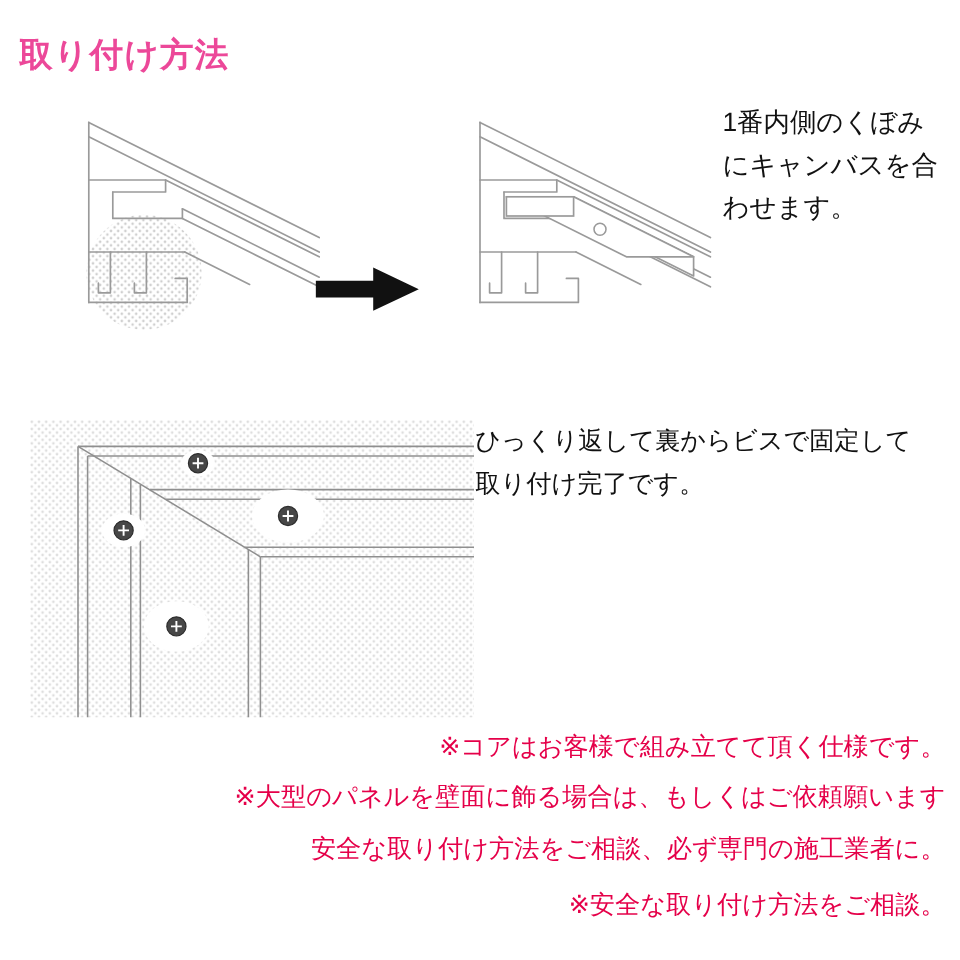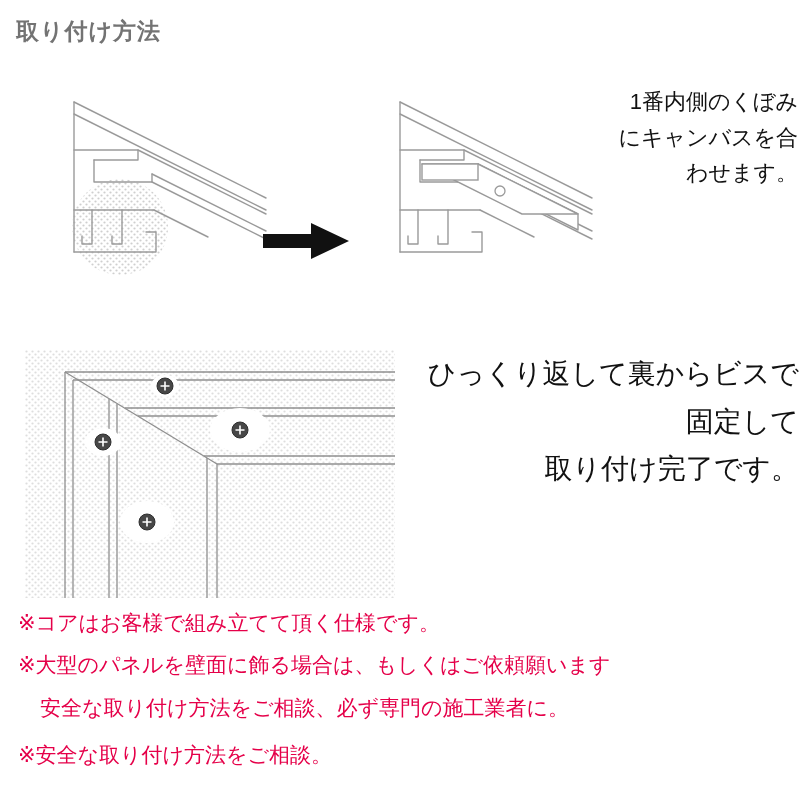--- a/index.html
+++ b/index.html
@@ -1,32 +1,32 @@
 <!DOCTYPE html>
 <html style="--note-red: #e50049;"><head>
 <meta charset="utf-8">
 <style>
   html,body{margin:0;padding:0;background:#fff;}
   .page{
     position:relative;width:800px;height:800px;background:#ffffff;overflow:hidden;
     font-family:"Liberation Sans","DejaVu Sans",sans-serif;color:#111;
   }
   .title{
-    position:absolute;left:16px;top:16px;margin:0;
-    font-size:23px;font-weight:700;letter-spacing:1px;color:#737373;
+    position:absolute;left:16px;top:27px;margin:0;
+    font-size:28px;font-weight:700;letter-spacing:1px;color:#ec4899;
   }
   .diag{position:absolute;}
   .diag-a{left:58px;top:92px;width:215px;height:215px;}
   .arrow-icon{position:absolute;left:263px;top:221px;width:88px;height:40px;}
   .diag-b{left:384px;top:92px;width:215px;height:215px;}
   .diag-c{left:25px;top:350px;width:370px;height:248px;}
-  .caption{position:absolute;margin:0;white-space:pre-line;color:#111;text-align:right;}
+  .caption{position:absolute;margin:0;white-space:pre-line;color:#111;}
   .caption1{left:602px;top:84px;width:196px;font-size:22px;line-height:1.62;}
-  .caption2{left:409px;top:350px;width:390px;font-size:28px;line-height:1.7;}
-  .notes{position:absolute;left:18px;top:608px;width:760px;}
+  .caption2{left:396px;top:350px;width:390px;font-size:21px;line-height:1.7;}
+  .notes{position:absolute;left:28px;top:608px;width:760px;text-align:right;}
   .note{margin:0 0 12px 0;font-size:21px;line-height:1.45;color:var(--note-red,#e50049);}
   .note.indent{padding-left:22px;}
   .note.gap{margin-top:17px;}
 </style>
 </head>
 <body>
 
 <div class="page">
 
   <h1 class="title">取り付け方法</h1>

